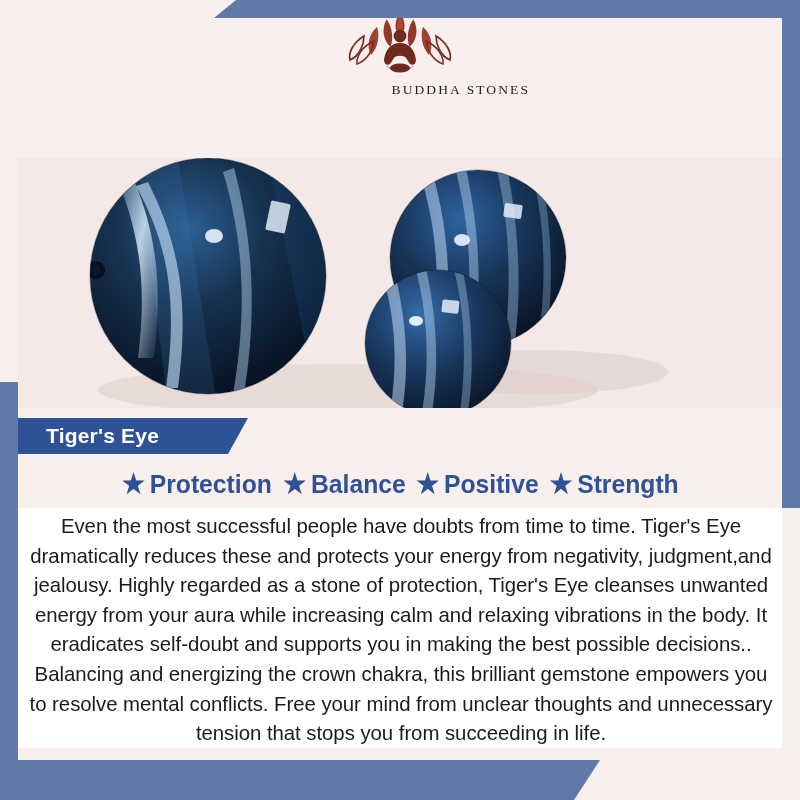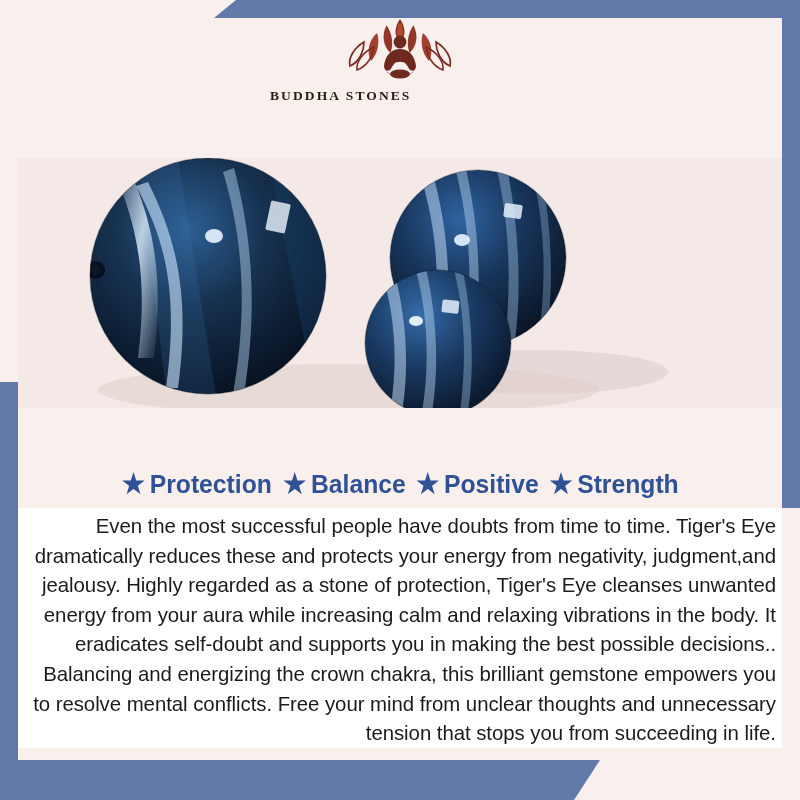--- a/index.html
+++ b/index.html
@@ -50,25 +50,24 @@
     clip-path:polygon(0 0, 100% 0, calc(100% - 26px) 100%, 0 100%);
     z-index:6;
   }
 
   
   .header {
     position:absolute; top:0; left:0; right:0; height:170px;
     z-index:2;
   }
   .logo-wrap {
-    position:absolute; top:14px; left:50%;
+    position:absolute; top:8px; left:50%;
     transform:translateX(-50%);
-    text-align:left;
+    text-align:right;
     width:260px;
-    font-weight:bold;
   }
   .logo-mark { width:132px; height:72px; display:block; margin:0 auto; }
   .logo-text {
     font-family:"Liberation Serif", serif;
     font-size:13.5px;
     letter-spacing:2.1px;
     color:#2a1a14;
     margin-top:2px;
     white-space:nowrap;
   }
@@ -141,21 +140,21 @@
     top:508px; left:18px; right:18px; bottom:52px;
     background:#ffffff;
     padding:4px 6px 0 8px;
     z-index:4;
   }
   .copy p {
     font-family:"Liberation Sans Narrow","Liberation Sans", sans-serif;
     font-size:20.4px;
     line-height:29.6px;
     color:#1b1b1b;
-    text-align:right;
+    text-align:center;
     letter-spacing:-0.05px;
     transform-origin:left top;
   }
 </style>
 </head>
 <body>
 
 <div id="page">
 
   <div class="edge-top"></div>
@@ -259,20 +258,23 @@
         <path d="M362 110 C378 156, 380 206, 372 254 L384 254 C392 206, 388 154, 374 106 Z" fill="#cfe6ff" opacity=".5"></path>
         <path d="M396 106 C410 152, 412 206, 404 254 L414 254 C422 206, 418 150, 406 102 Z" fill="#bcd9f5" opacity=".45"></path>
         <path d="M436 112 C448 158, 448 208, 442 254 L450 254 C457 208, 454 156, 444 108 Z" fill="#a9cdee" opacity=".38"></path>
         <ellipse cx="398" cy="163" rx="7" ry="5" fill="#eaf4ff" opacity=".95"></ellipse>
         <rect x="424" y="142" width="17" height="13" rx="2" fill="#e4effb" opacity=".85" transform="rotate(6 432 148)"></rect>
       </g>
       <circle cx="420" cy="185" r="73" fill="none" stroke="#0a1422" stroke-width="1" opacity=".4"></circle>
     </svg>
   </div>
 
+  <div class="stone-label">
+    <span>Tiger's Eye</span>
+  </div>
 
   <div class="benefits">
     <div class="benefit">
       <span class="star">★</span>
       <span>Protection</span>
     </div>
     <div class="benefit">
       <span class="star">★</span>
       <span>Balance</span>
     </div>

